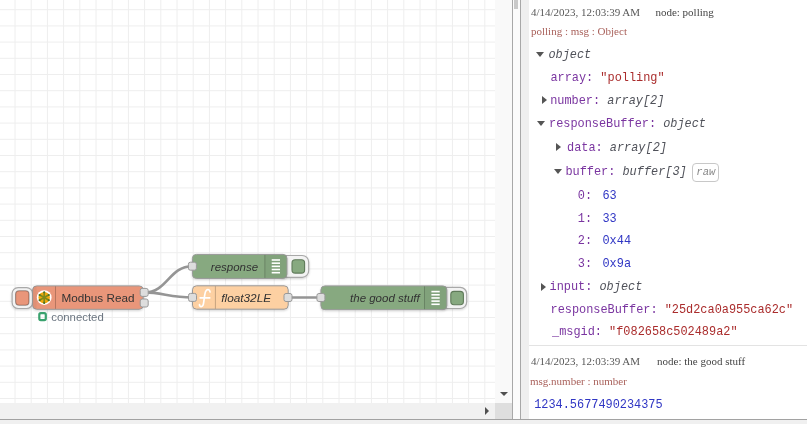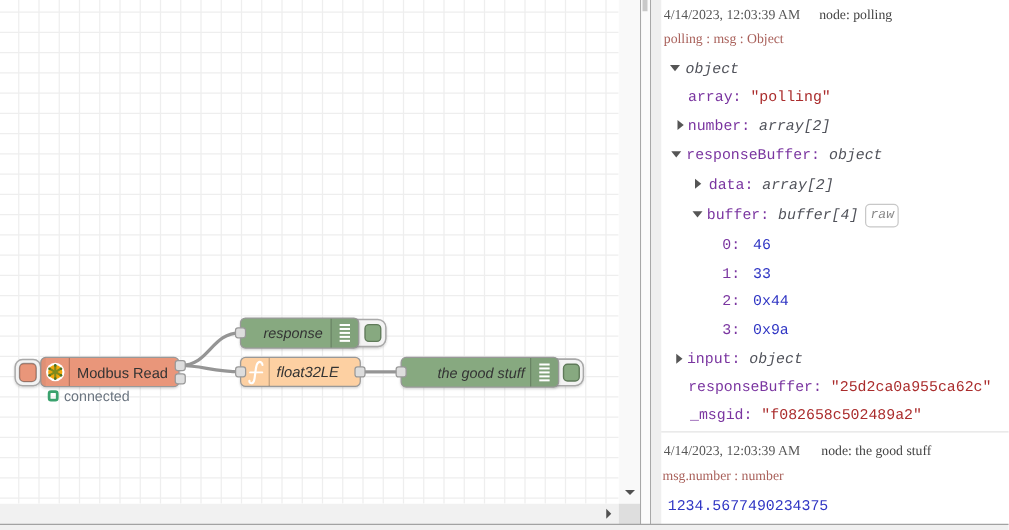--- a/index.html
+++ b/index.html
@@ -179,23 +179,23 @@
 <div class="td" style="left:536.1px;top:52.0px"></div>
 <div class="mrow" style="left:548.4px;top:48.9px"><i style="color:#50525a">object</i></div>
 <div class="mrow" style="left:550.4px;top:71.9px"><span style="color:#7a35a0">array:</span> <span style="color:#aa2c2c">"polling"</span></div>
 <div class="tr" style="left:541.8px;top:96.0px"></div>
 <div class="mrow" style="left:550.2px;top:94.9px"><span style="color:#7a35a0">number:</span> <i style="color:#50525a">array[2]</i></div>
 <div class="td" style="left:537.0px;top:121.0px"></div>
 <div class="mrow" style="left:549.0px;top:117.9px"><span style="color:#7a35a0">responseBuffer:</span> <i style="color:#50525a">object</i></div>
 <div class="tr" style="left:556.0px;top:143.0px"></div>
 <div class="mrow" style="left:567px;top:141.9px"><span style="color:#7a35a0">data:</span> <i style="color:#50525a">array[2]</i></div>
 <div class="td" style="left:554.4px;top:169.0px"></div>
-<div class="mrow" style="left:565.4px;top:165.9px"><span style="color:#7a35a0">buffer:</span> <i style="color:#50525a">buffer[4]</i></div>
+<div class="mrow" style="left:565.4px;top:165.9px"><span style="color:#7a35a0">buffer:</span> <i style="color:#50525a">buffer[3]</i></div>
 <div class="rawbtn">raw</div>
-<div class="mrow" style="left:577.8px;top:189.6px"><span style="color:#7a35a0">0:</span><span style="position:absolute;left:24.7px;color:#3036c4">46</span></div>
+<div class="mrow" style="left:577.8px;top:189.6px"><span style="color:#7a35a0">0:</span><span style="position:absolute;left:24.7px;color:#3036c4">63</span></div>
 <div class="mrow" style="left:577.8px;top:212.6px"><span style="color:#7a35a0">1:</span><span style="position:absolute;left:24.7px;color:#3036c4">33</span></div>
 <div class="mrow" style="left:577.8px;top:235.4px"><span style="color:#7a35a0">2:</span><span style="position:absolute;left:24.7px;color:#3036c4">0x44</span></div>
 <div class="mrow" style="left:577.8px;top:257.7px"><span style="color:#7a35a0">3:</span><span style="position:absolute;left:24.7px;color:#3036c4">0x9a</span></div>
 <div class="tr" style="left:540.8px;top:282.5px"></div>
 <div class="mrow" style="left:549.5px;top:280.9px"><span style="color:#7a35a0">input:</span> <i style="color:#50525a">object</i></div>
 <div class="mrow" style="left:550.5px;top:303.9px"><span style="color:#7a35a0">responseBuffer:</span> <span style="color:#aa2c2c">"25d2ca0a955ca62c"</span></div>
 <div class="mrow" style="left:552.0px;top:325.9px"><span style="color:#7a35a0">_msgid:</span> <span style="color:#aa2c2c">"f082658c502489a2"</span></div>
 <div style="position:absolute;left:529px;top:344.5px;width:278px;height:1px;background:#e3e3e3"></div>
 <div class="srow" style="left:531px;top:354.6px"><span style="color:#585858">4/14/2023, 12:03:39 AM</span><span style="color:#444;position:absolute;left:126px">node: the good stuff</span></div>
 <div class="srow" style="left:530px;top:375.2px;color:#a9615b">msg.number : number</div>

